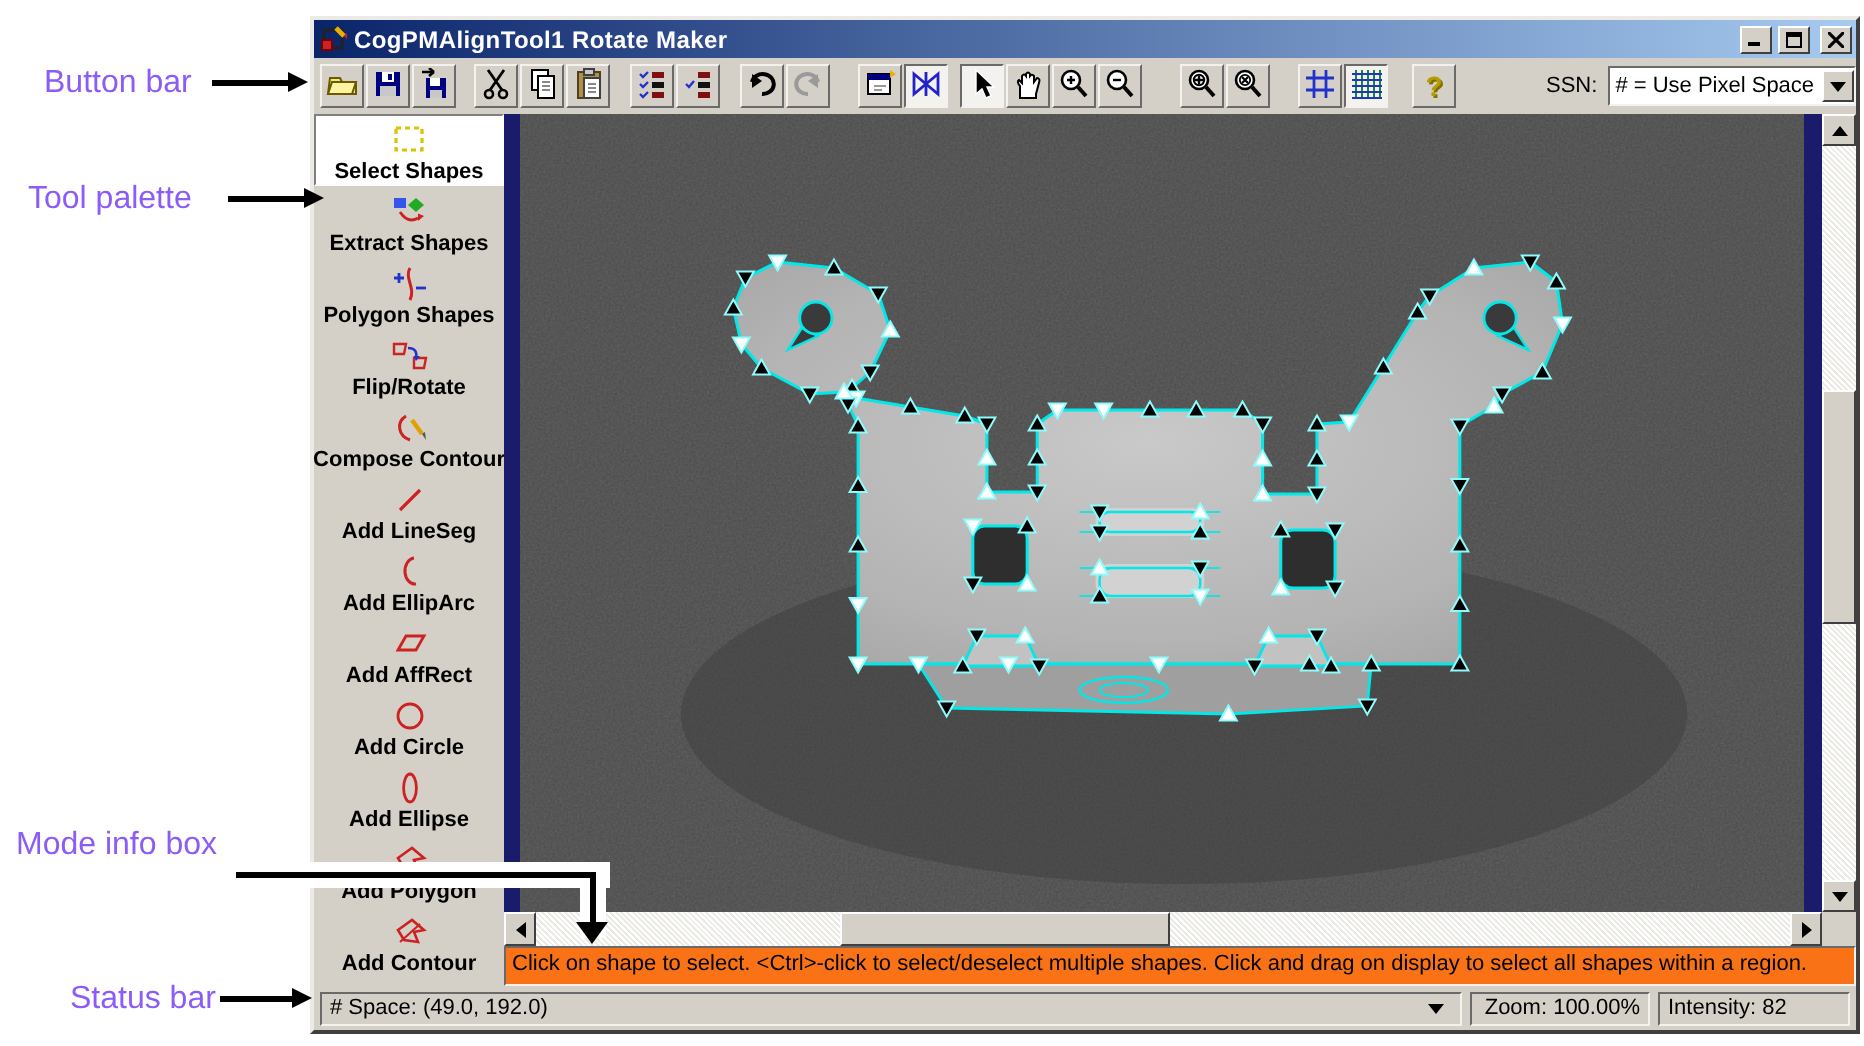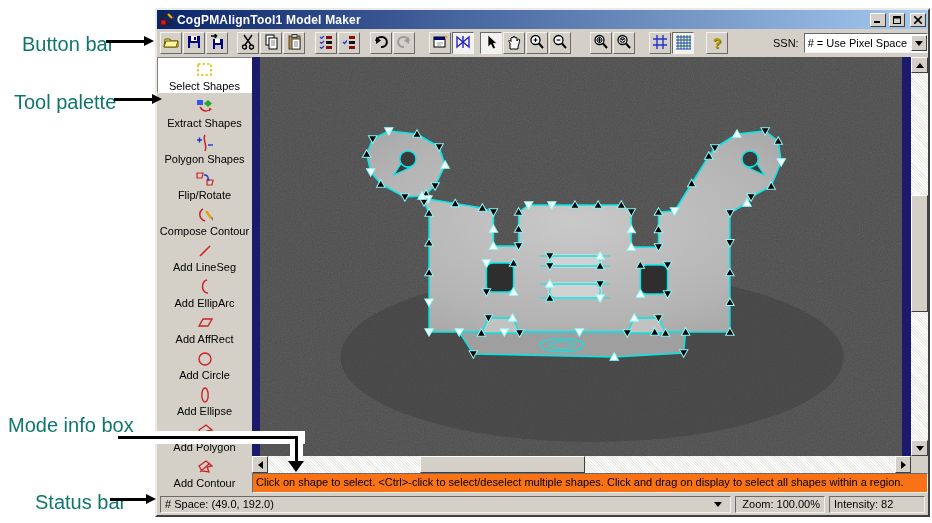--- a/index.html
+++ b/index.html
@@ -1,20 +1,20 @@
 <!DOCTYPE html>
 <html><head>
 <meta charset="utf-8">
 <style>
   html,body{margin:0;padding:0;background:#fff;}
   .page{position:relative;width:932px;height:523px;background:#fff;overflow:hidden;
         font-family:"Liberation Sans",sans-serif;-webkit-font-smoothing:none;}
 
   
-  .callout{position:absolute;font-size:20px;color:#0f766e;white-space:nowrap;z-index:60;}
+  .callout{position:absolute;font-size:16px;color:#8b5cf6;white-space:nowrap;z-index:60;}
   .cline{position:absolute;background:#000;z-index:60;}
   .ahead-r{position:absolute;width:0;height:0;border-top:5px solid transparent;border-bottom:5px solid transparent;border-left:10px solid #000;z-index:60;}
   .ahead-d{position:absolute;width:0;height:0;border-left:8px solid transparent;border-right:8px solid transparent;border-top:11px solid #000;z-index:61;}
   .casing{position:absolute;background:#fff;z-index:59;}
 
   
   .win{position:absolute;left:155px;top:8px;width:775px;height:509px;background:#d4d0c8;
        border:2px solid;border-color:#eceae5 #404040 #404040 #eceae5;box-sizing:border-box;
        display:flex;flex-direction:column;font-size:11px;color:#000;}
   .titlebar{height:19px;flex:0 0 19px;background:linear-gradient(90deg,#0a246a,#a6caf0);
@@ -37,21 +37,21 @@
          display:flex;align-items:center;box-sizing:border-box;}
   .combo-val{flex:1;padding-left:3px;font-size:11px;white-space:nowrap;overflow:hidden;}
   .combo-btn{width:16px;height:16px;background:#d4d0c8;border:1px solid;border-color:#fff #404040 #404040 #fff;
              display:flex;align-items:center;justify-content:center;box-sizing:border-box;}
   .dn-arrow{width:0;height:0;border-left:4px solid transparent;border-right:4px solid transparent;border-top:5px solid #000;}
   .help-q{font-weight:bold;font-size:14px;color:#b89b00;text-shadow:1px 1px 0 #807000;}
 
   
   .content{flex:1;display:flex;min-height:0;}
   .palette{width:95px;flex:0 0 95px;background:#d4d0c8;display:flex;flex-direction:column;}
-  .pal-item{height:36px;flex:0 0 36px;display:flex;flex-direction:column;align-items:center;justify-content:flex-end;}
+  .pal-item{height:36px;flex:0 0 36px;display:flex;flex-direction:column;align-items:center;justify-content:center;font-weight:bold;}
   .pal-item.selected{background:#fff;border:1px solid;border-color:#808080 #fff #fff #808080;box-sizing:border-box;}
   .pal-ico{height:20px;display:flex;align-items:center;justify-content:center;margin-top:1px;}
   .pal-lbl{font-size:11px;line-height:12px;white-space:nowrap;}
 
   .rightcol{flex:1;display:flex;flex-direction:column;min-width:0;}
   .viewport{flex:0 0 399px;height:399px;display:flex;min-width:0;}
   .imagewrap{flex:1;position:relative;background:#1b1b6b;min-width:0;}
   .image-area{position:absolute;left:8px;right:9px;top:0;bottom:0;background:#4a4a4a;}
   .image-area svg{display:block;width:100%;height:100%;}
 
@@ -117,21 +117,21 @@
 
     <div class="titlebar">
       <span style="display:flex">
         <svg width="15" height="15" viewBox="0 0 15 15">
           <rect x="3" y="3" width="9" height="9" fill="none" stroke="#222" stroke-width="1.4"></rect>
           <rect x="2" y="8" width="5" height="5" fill="#cc2222" stroke="#700" stroke-width="1"></rect>
           <line x1="9" y1="2" x2="13" y2="6" stroke="#e8b000" stroke-width="2.4"></line>
           <polygon points="13,6 14.5,7.5 14.5,4.5" fill="#cc2222"></polygon>
         </svg>
       </span>
-      <span class="title-txt">CogPMAlignTool1 Model Maker</span>
+      <span class="title-txt">CogPMAlignTool1 Rotate Maker</span>
       <span class="tb-btn">
         <svg width="8" height="7" viewBox="0 0 8 7">
             <rect x="0" y="5" width="6" height="2" fill="#000"></rect>
           </svg>
       </span>
       <span class="tb-btn">
         <svg width="8" height="8" viewBox="0 0 8 8">
             <rect x="0.5" y="0.5" width="7" height="7" fill="none" stroke="#000" stroke-width="1"></rect>
             <rect x="0.5" y="0.5" width="7" height="2" fill="#000"></rect>
           </svg>

